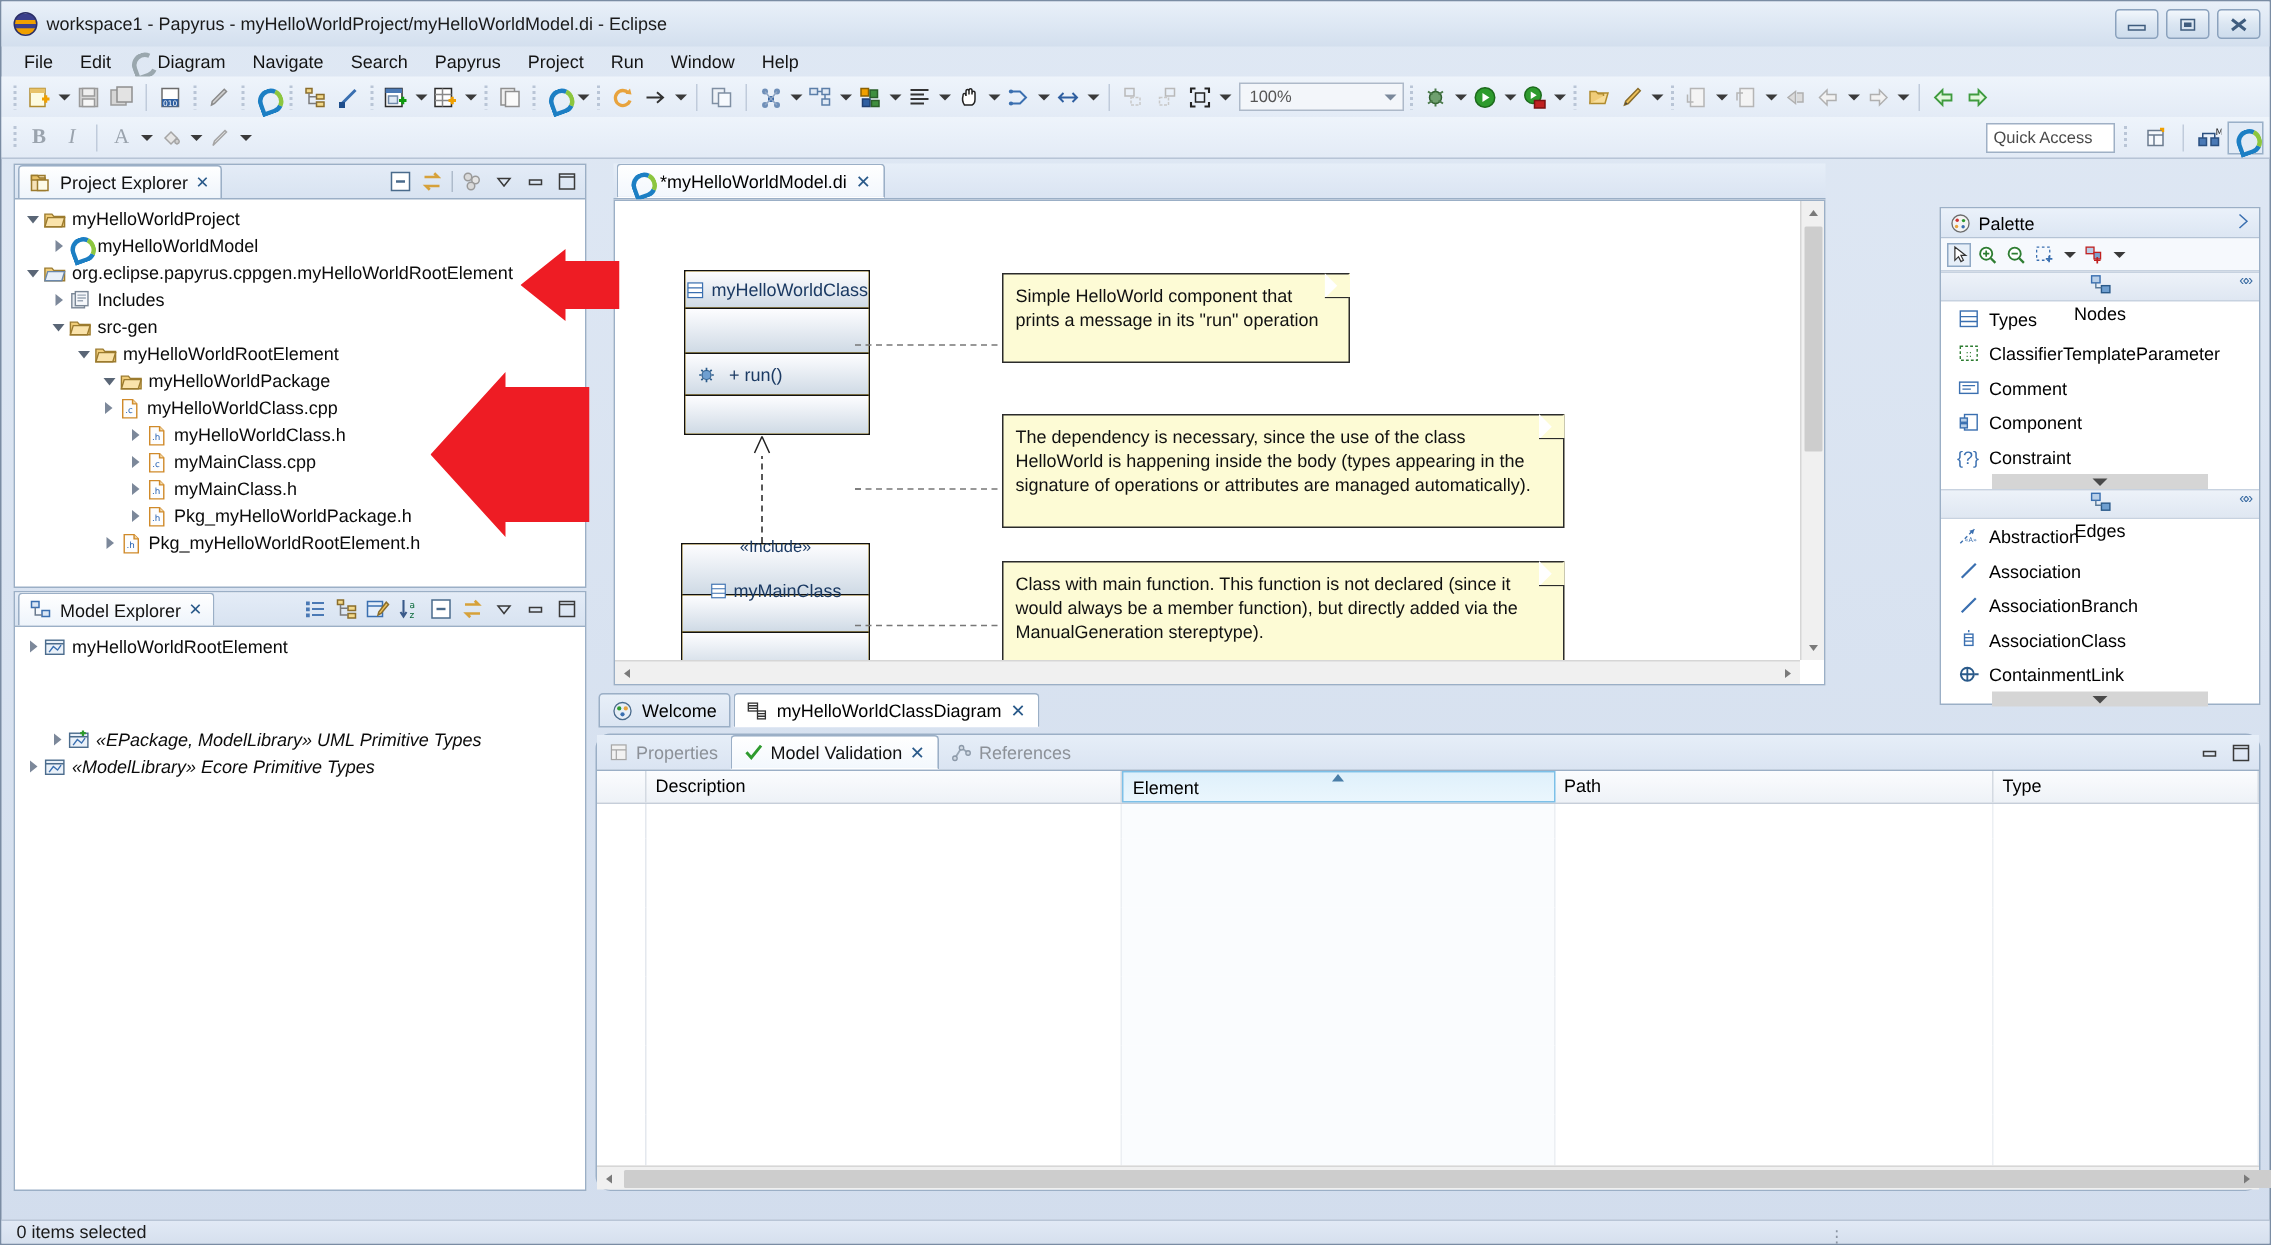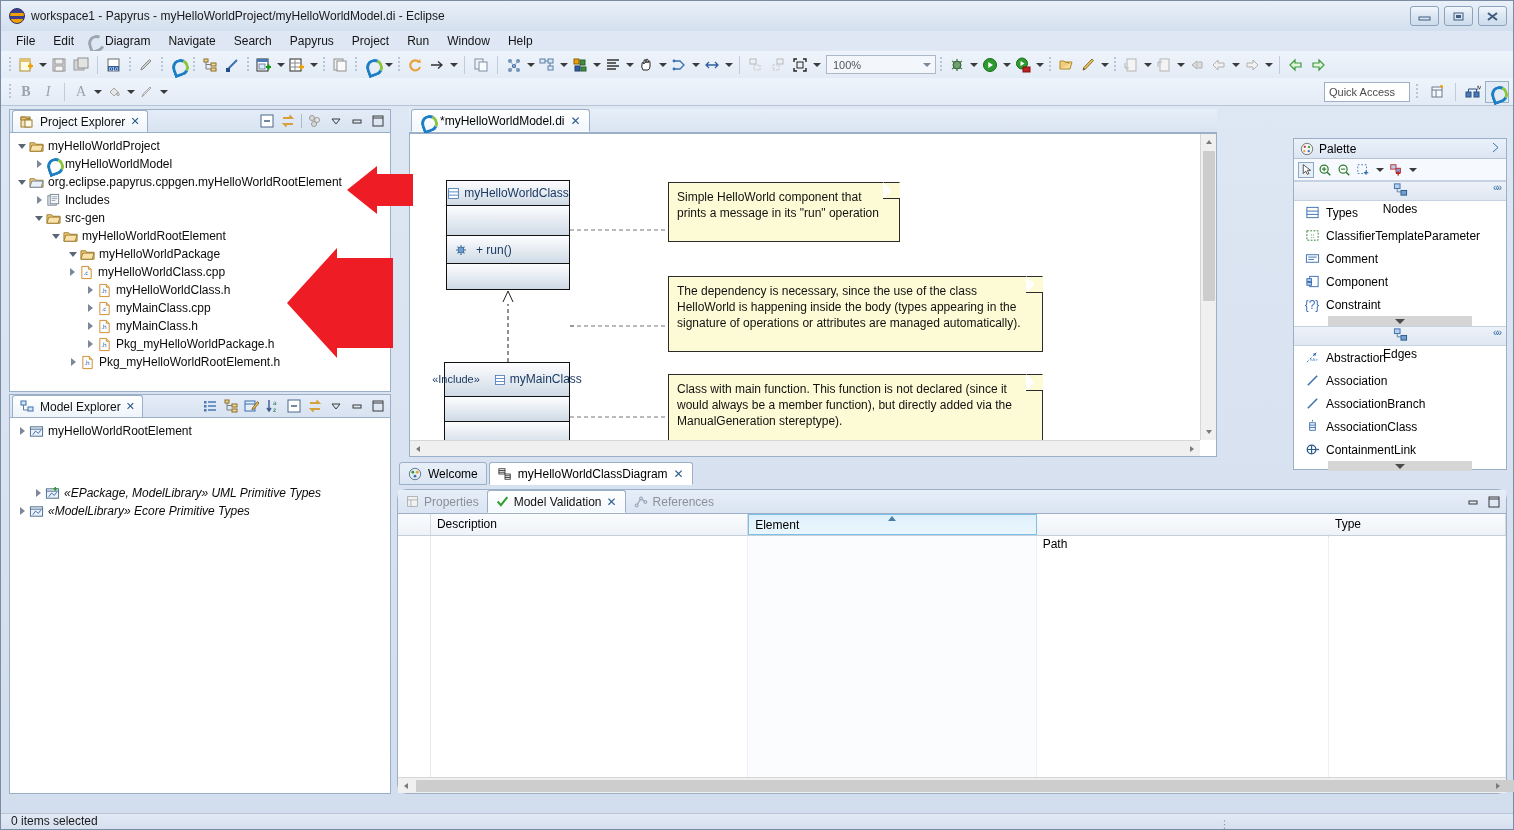--- a/index.html
+++ b/index.html
@@ -148,21 +148,21 @@
     border-radius:3px 3px 0 0; margin-left:2px; font-size:12px;
   }
 
   .canvas { position:absolute; left:0; right:16px; top:24px; bottom:16px; background:#fff; overflow:hidden;}
   .vscroll { position:absolute; right:0; top:24px; bottom:16px; width:16px; background:#f0f0f0; border-left:1px solid #d6d6d6;}
   .hscroll { position:absolute; left:0; right:16px; bottom:0; height:16px; background:#f0f0f0; border-top:1px solid #d6d6d6;}
   .sb-arrow { width:16px; height:16px; display:flex; align-items:center; justify-content:center; }
   .sb-thumb { position:absolute; background:#cdcdcd; border-radius:1px; }
 
   
-  .umlbox { position:absolute; border:1px solid #111; background:#eab308; }
+  .umlbox { position:absolute; border:1px solid #111; background:#eab308;margin-left:10px; }
   .umlcomp {
     border-bottom:1px solid #111;
     background: linear-gradient(to bottom,#fdfdff 0%, #cfdae5 100%);
     display:flex; align-items:center; justify-content:center; gap:4px;
     font-size:12px; color:#1b3a63;
   }
   .umlcomp.left { justify-content:flex-start; padding-left:8px; }
   .umlcomp.last { border-bottom:none; }
   .note {
     position:absolute; background:#fdfbd5; border:1px solid #2b2b2b;
@@ -964,21 +964,21 @@
             </div>
             <div class="umlcomp last" style="height:25px;"></div>
           </div>
 
           <svg style="position:absolute; left:90px; top:156px; width:16px; height:74px;">
             <path d="M8 72 V14" stroke="#222" stroke-dasharray="4 3" fill="none"></path>
             <path d="M8 1 L3 12 M8 1 L13 12" stroke="#222" fill="none"></path>
           </svg>
 
           <div class="umlbox" style="left:34px; top:228px; width:126px; height:110px;">
-            <div class="umlcomp" style="height:34px;flex-direction:row;gap:14px;line-height:15px;">
+            <div class="umlcomp" style="height:34px;flex-direction:column;gap:14px;line-height:15px;">
               <span style="font-size:11px;">«Include»</span>
               <span style="display:flex;align-items:center;gap:4px;">
                 <svg class="ic" viewBox="0 0 16 16" style="width:12px;height:12px;">
                   <rect x="2" y="2" width="12" height="12" fill="#fff" stroke="#3a6fb0"></rect>
                   <path d="M2 6 h12 M2 10 h12" stroke="#3a6fb0"></path>
                 </svg>
                 <span>myMainClass</span>
               </span>
             </div>
             <div class="umlcomp" style="height:25px;"></div>
@@ -1266,21 +1266,21 @@
               </svg>
           </span>
         </div>
       </div>
 
       <div id="validation-table" style="position:absolute; left:0; right:0; top:24px; bottom:16px; background:#fff; overflow:hidden;">
       <div class="tbl-head">
             <div class="th" style="width:34px;"></div>
             <div class="th" style="width: 330px;"><span>Description</span></div>
             <div class="th sorted" style="width: 300px;"><span class="sortmark"></span><span>Element</span></div>
-            <div class="th" style="width: 304px; margin-top: 20px;"><span>Path</span></div>
+            <div class="th" style="width: 304px;"><span>Path</span></div>
             <div class="th" style="width: 184px;"><span>Type</span></div>
           </div>
           <div>
             <div class="tbl-row" style="border-bottom: none;">
               <div class="td" style="width:34px;border-right:1px solid #e4e8ee;"></div>
               <div class="td" style="width:330px;"></div>
               <div class="td" style="width:300px;background:#fafcfe;"></div>
               <div class="td" style="width:304px;"></div>
               <div class="td" style="width:184px;"></div>
             </div>

